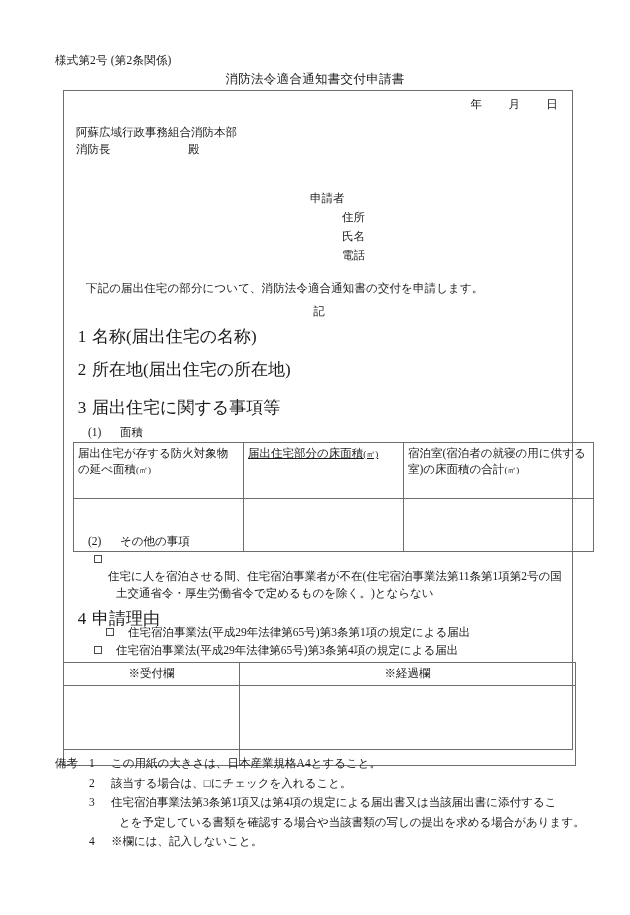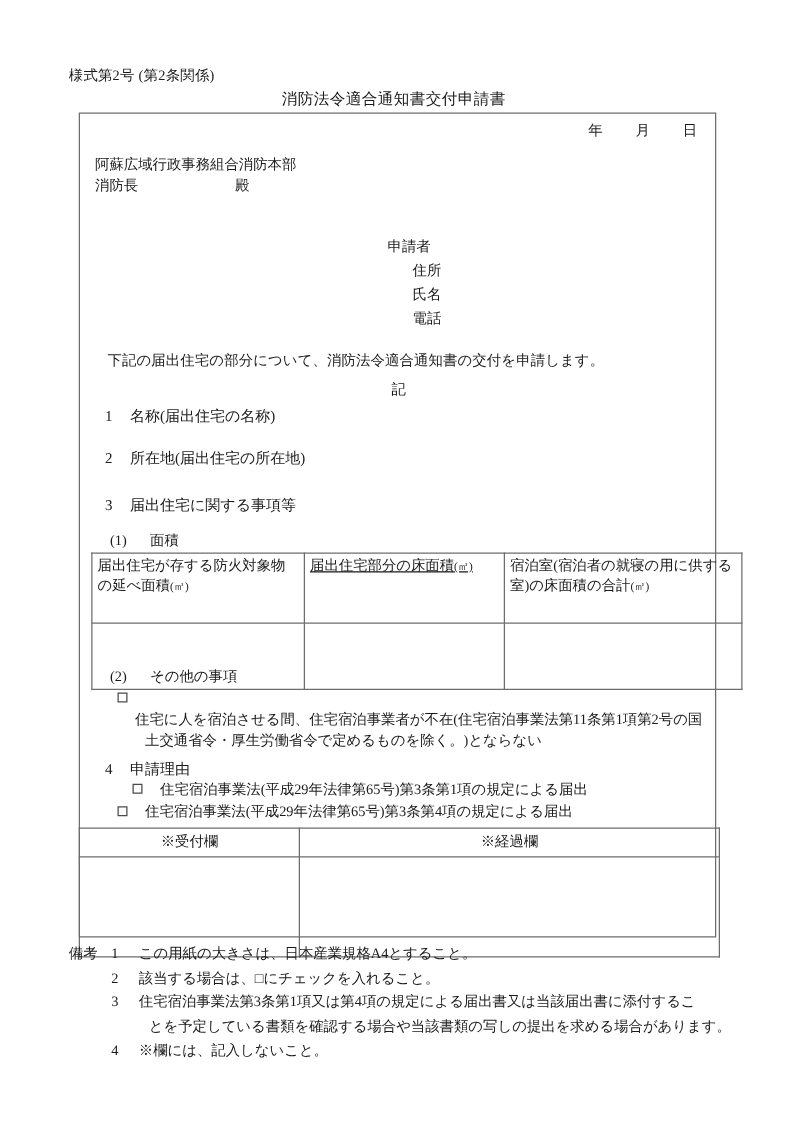--- a/index.html
+++ b/index.html
@@ -78,44 +78,45 @@
   .addressee .role { width: 112px; }
 
   .applicant {
     position: absolute;
     left: 246px;
     top: 98px;
     line-height: 19px;
     font-size: 11.5px;
   }
   .applicant .lead { margin-left: 0; }
-  .applicant .sub { margin-left: 20px; }
+  .applicant .sub { margin-left: 32px; }
 
   .statement {
     position: absolute;
     left: 22px;
     top: 190px;
     font-size: 11.5px;
     letter-spacing: 0.1px;
     white-space: nowrap;
   }
   .ki-mark {
     position: absolute;
     left: 0;
     top: 213px;
     width: 510px;
     text-align: center;
     font-size: 11.5px;
   }
 
   .num-item {
     position: absolute;
-    left: 20px;
-    font-size: 12px;
-    white-space: nowrap;
+    left: 8px;
+    font-size: 17px;
+    white-space: nowrap;
+    text-align: center;
   }
   .num-item .n { display: inline-block; width: 20px; }
   .item-1 { top: 234px; }
   .item-2 { top: 267px; }
   .item-3 { top: 305px; }
   .item-4 { top: 516px; }
 
   .sub-head {
     position: absolute;
     left: 24px;

